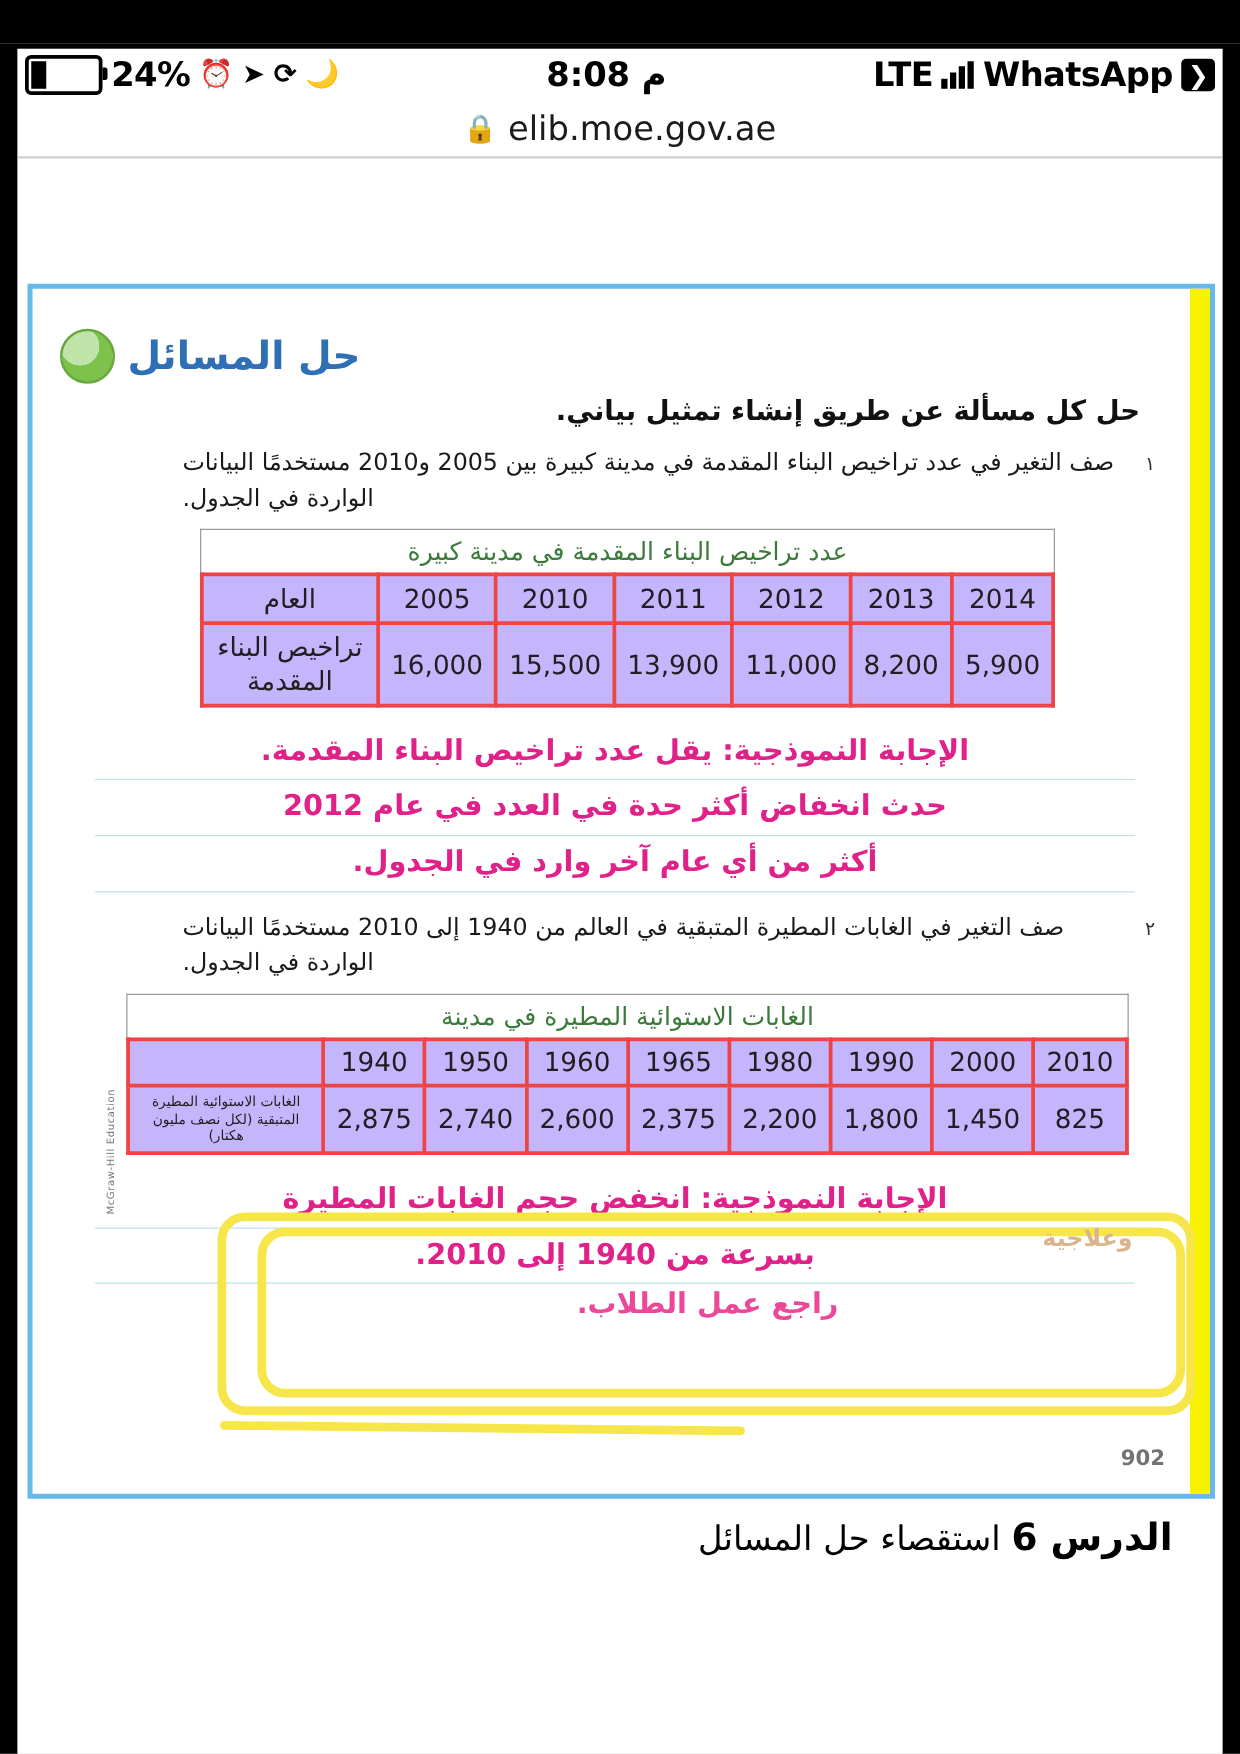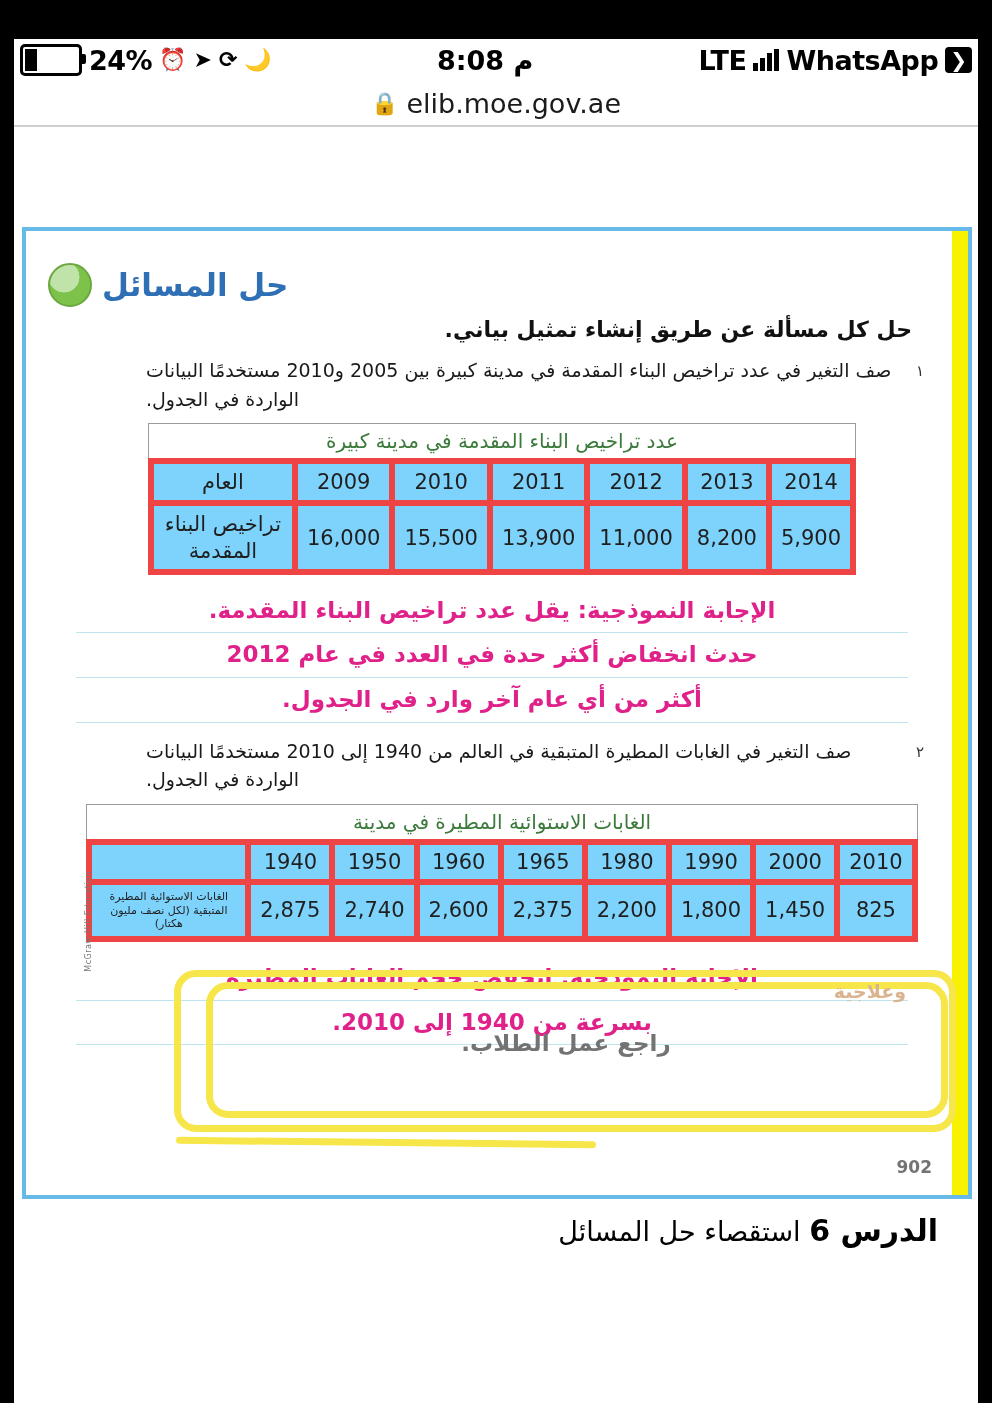--- a/index.html
+++ b/index.html
@@ -170,24 +170,24 @@
     text-align: left;
     flex: 1;
     padding-left: 80px;
   }
 
   
   .tbl-wrap { display:flex; justify-content:center; margin-top: 10px; }
   table.data {
     border-collapse: collapse;
     direction: rtl;
-    background: #7dd3fc;
+    background: #c4b5fd;
   }
   table.data td, table.data th {
-    border: 6px solid #ef4444;
+    border: 3px solid #ef4444;
     padding: 5px 9px;
     font-size: 21px;
     text-align: center;
     color: #1f1f1f;
     font-weight: normal;
     white-space: nowrap;
   }
   table.data caption {
     border: 1px solid #9b9b9b;
     border-bottom: none;
@@ -239,21 +239,21 @@
   .hl-tail {
     position:absolute;
     left: 10px; bottom: 0px; width: 420px; height: 7px;
     background: #f7e64a; border-radius: 4px;
     transform: rotate(0.6deg);
   }
   .hl-text {
     position: absolute;
     left: 0; right: 0; top: 64px;
     text-align: center;
-    color: #737373;
+    color: #ec4899;
     font-size: 23px;
     font-weight: bold;
   }
   .hl-stamp {
     position: absolute;
     right: 60px; top: 14px;
     color: #d9b48f;
     font-size: 19px;
     font-weight: bold;
   }
@@ -341,21 +341,21 @@
         <div class="tbl-wrap">
           <table class="data t1">
             <caption>عدد تراخيص البناء المقدمة في مدينة كبيرة</caption>
             <tbody>
                 <tr>
               <td>2014</td>
               <td>2013</td>
               <td>2012</td>
               <td>2011</td>
               <td>2010</td>
-              <td>2009</td>
+              <td>2005</td>
               <td class="rowhead">العام</td>
             </tr>
             <tr>
               <td>5,900</td>
               <td>8,200</td>
               <td>11,000</td>
               <td>13,900</td>
               <td>15,500</td>
               <td>16,000</td>
               <td class="rowhead">تراخيص البناء المقدمة</td>

